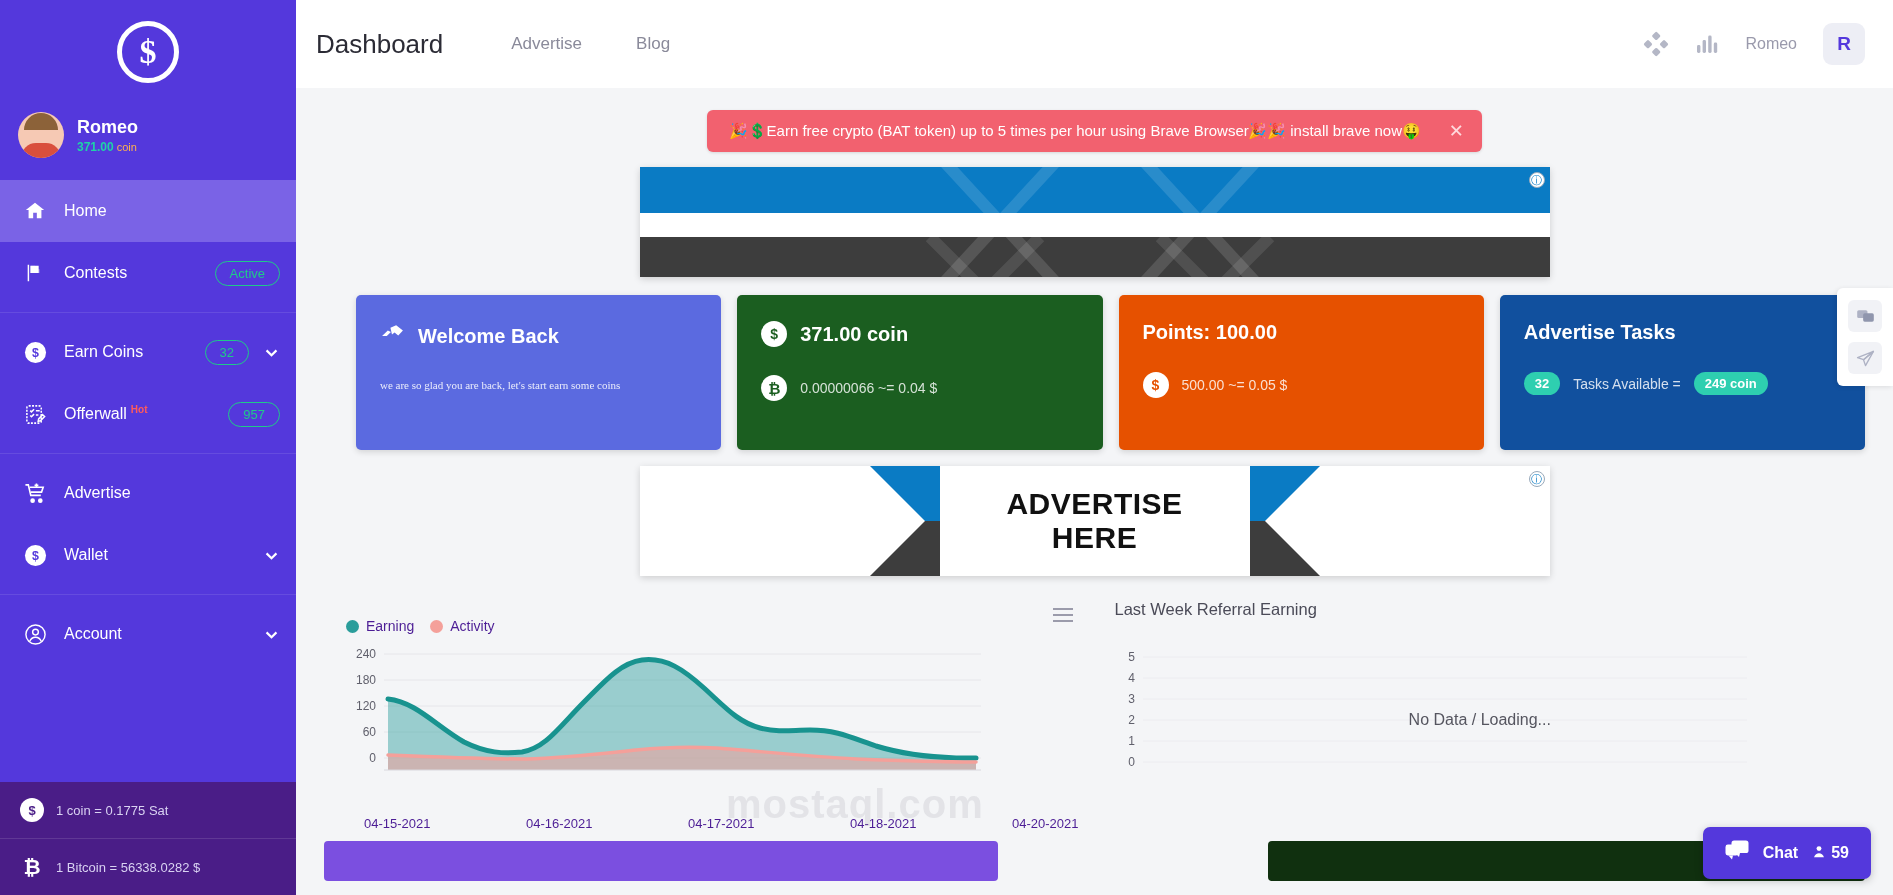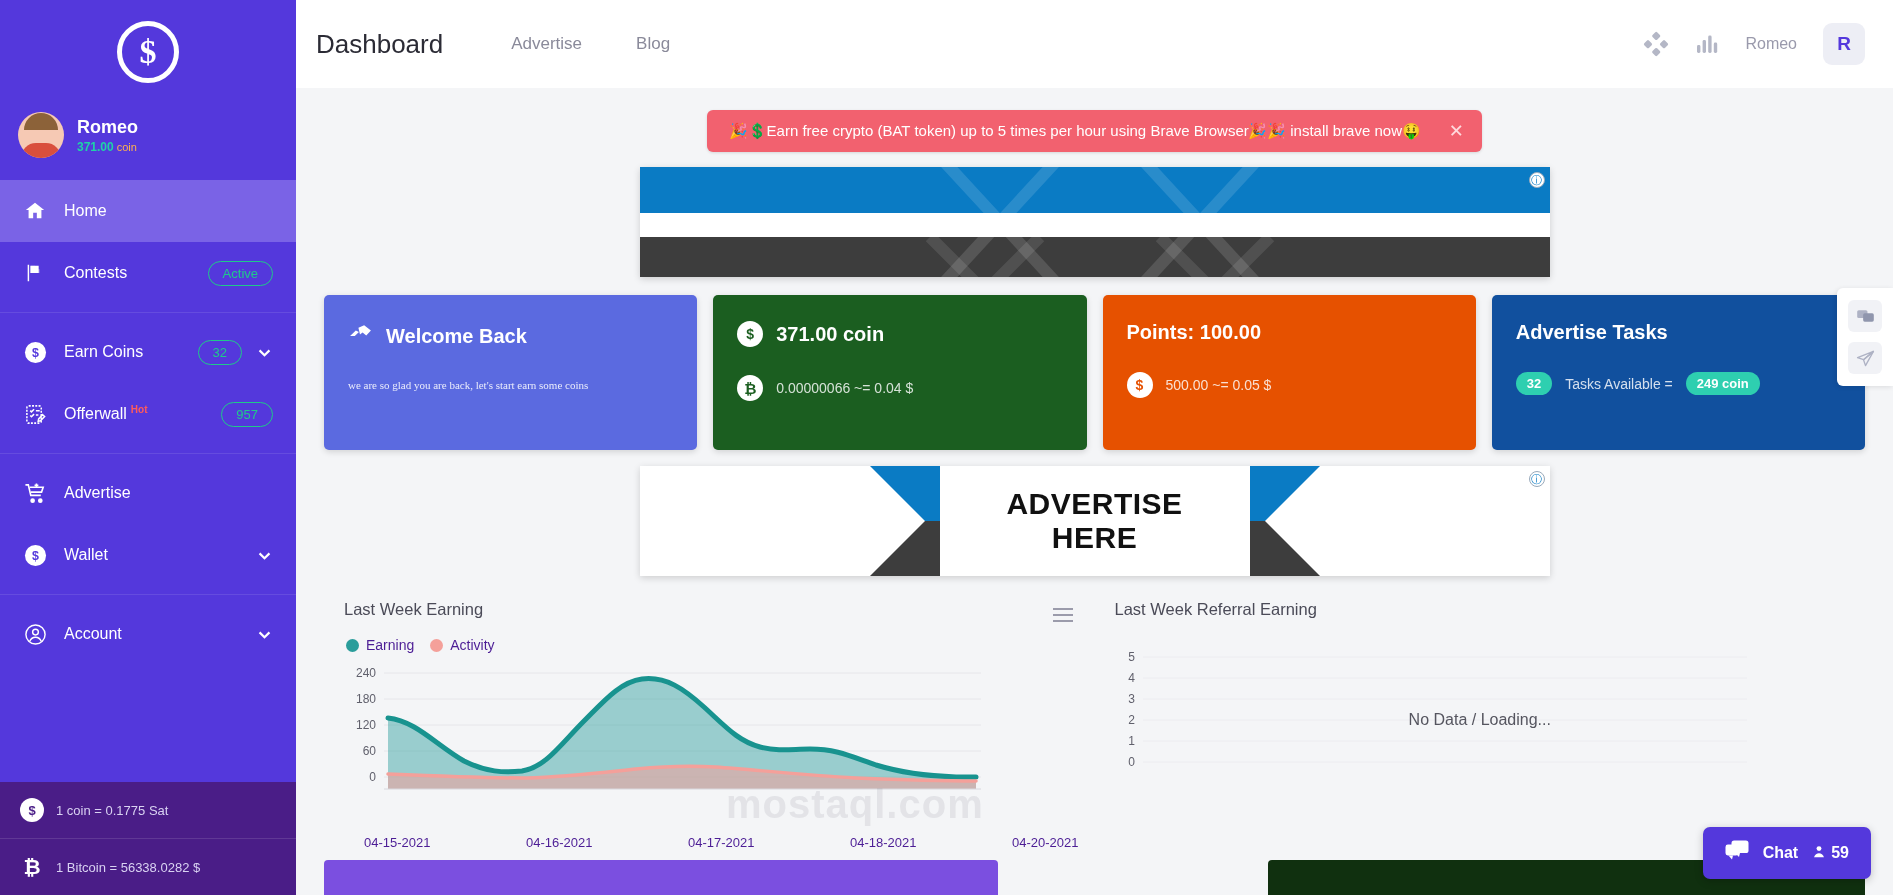--- a/index.html
+++ b/index.html
@@ -43,21 +43,21 @@
   .profile-txt { margin-left: 13px; }
   .profile-name { color: #fff; font-size: 18px; font-weight: bold; line-height: 1.25; }
   .profile-bal { font-size: 12px; margin-top: 1px; }
   .profile-bal .amt { color: #1fd3a7; font-weight: bold; }
   .profile-bal .unit { color: #ffb24d; margin-left: 3px; font-size: 11px; }
 
   .nav-group { border-top: 1px solid rgba(255,255,255,0.10); padding: 8px 0; }
   .nav-group.first { border-top: none; padding-top: 0; }
   .nav-item {
     display: flex; align-items: center;
-    height: 62px; padding: 0 23px 0 20px;
+    height: 62px; padding: 0 16px 0 20px;
     color: #fff; cursor: pointer; position: relative;
   }
   .nav-item.active { background: #7a63e6; }
   .nav-ico {
     width: 30px; min-width: 30px; display: flex; align-items: center; justify-content: center;
     margin-right: 14px;
   }
   .nav-ico svg { display: block; }
   .nav-label { font-size: 16px; flex: 1; white-space: nowrap; }
   .hot {
@@ -126,21 +126,21 @@
     font-size: 30px; font-weight: bold; color: #111; letter-spacing: 0.5px;
     line-height: 1.12; text-align: center; z-index: 4;
   }
   .ad-badge {
     position: absolute; right: 5px; top: 5px; width: 16px; height: 16px;
     border-radius: 50%; background: #fff; border: 1px solid #9ab;
     color: #0a7bc4; font-size: 11px; line-height: 14px; text-align: center;
     z-index: 9; cursor: pointer;
   }
 
-  .cards { display: flex; gap: 16px; padding: 18px 28px 0 28px; }
+  .cards { display: flex; gap: 16px; padding: 18px 28px 0 28px; margin-left: 32px; }
   .card {
     flex: 1; min-height: 155px; border-radius: 5px; padding: 26px 24px;
     color: #fff; box-shadow: 0 2px 6px rgba(0,0,0,0.14);
   }
   .card-title { font-size: 20px; font-weight: bold; display: flex; align-items: center; gap: 13px; }
   .card-sub { margin-top: 28px; font-size: 14px; color: rgba(255,255,255,0.82); display: flex; align-items: center; gap: 13px; }
   .welcome-sub { margin-top: 26px; font-size: 11px; color: rgba(255,255,255,0.88); line-height: 1.5; font-family: Liberation Serif, serif; }
   .ico-circle {
     width: 26px; height: 26px; min-width: 26px; border-radius: 50%; background: #fff;
     display: flex; align-items: center; justify-content: center;
@@ -443,21 +443,20 @@
         <div class="banner-txt">
           <span>ADVERTISE</span>
           <span>HERE</span>
         </div>
         <span class="ad-badge">ⓘ</span>
       </div>
 
       <div class="charts">
 
         <div class="chart-box">
-          <div class="chart-title">Last Week Earning</div>
           <div class="hamburger">
               <span></span>
               <span></span>
               <span></span>
             </div>
           <div class="legend">
             <span class="legend-item">
               <span class="dot" style="background:#2a9d9b"></span>
               <span>Earning</span>
             </span>

